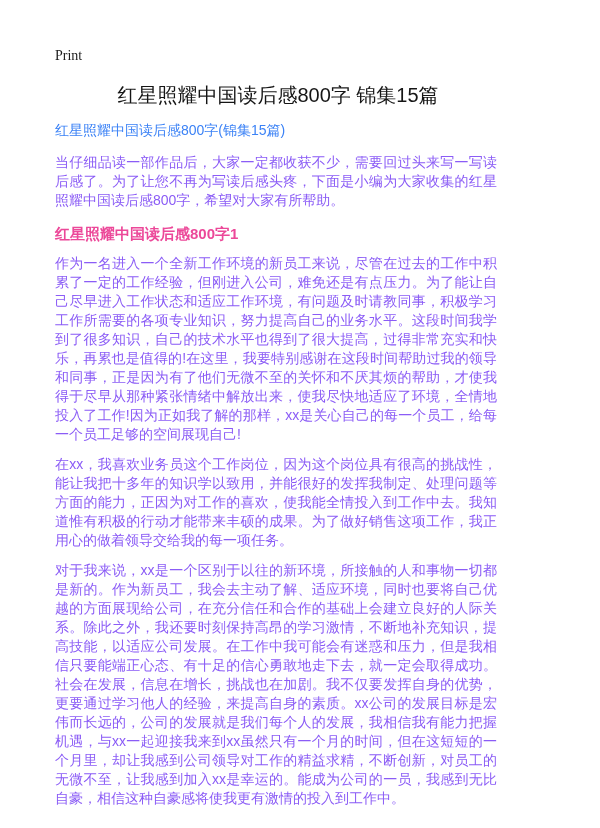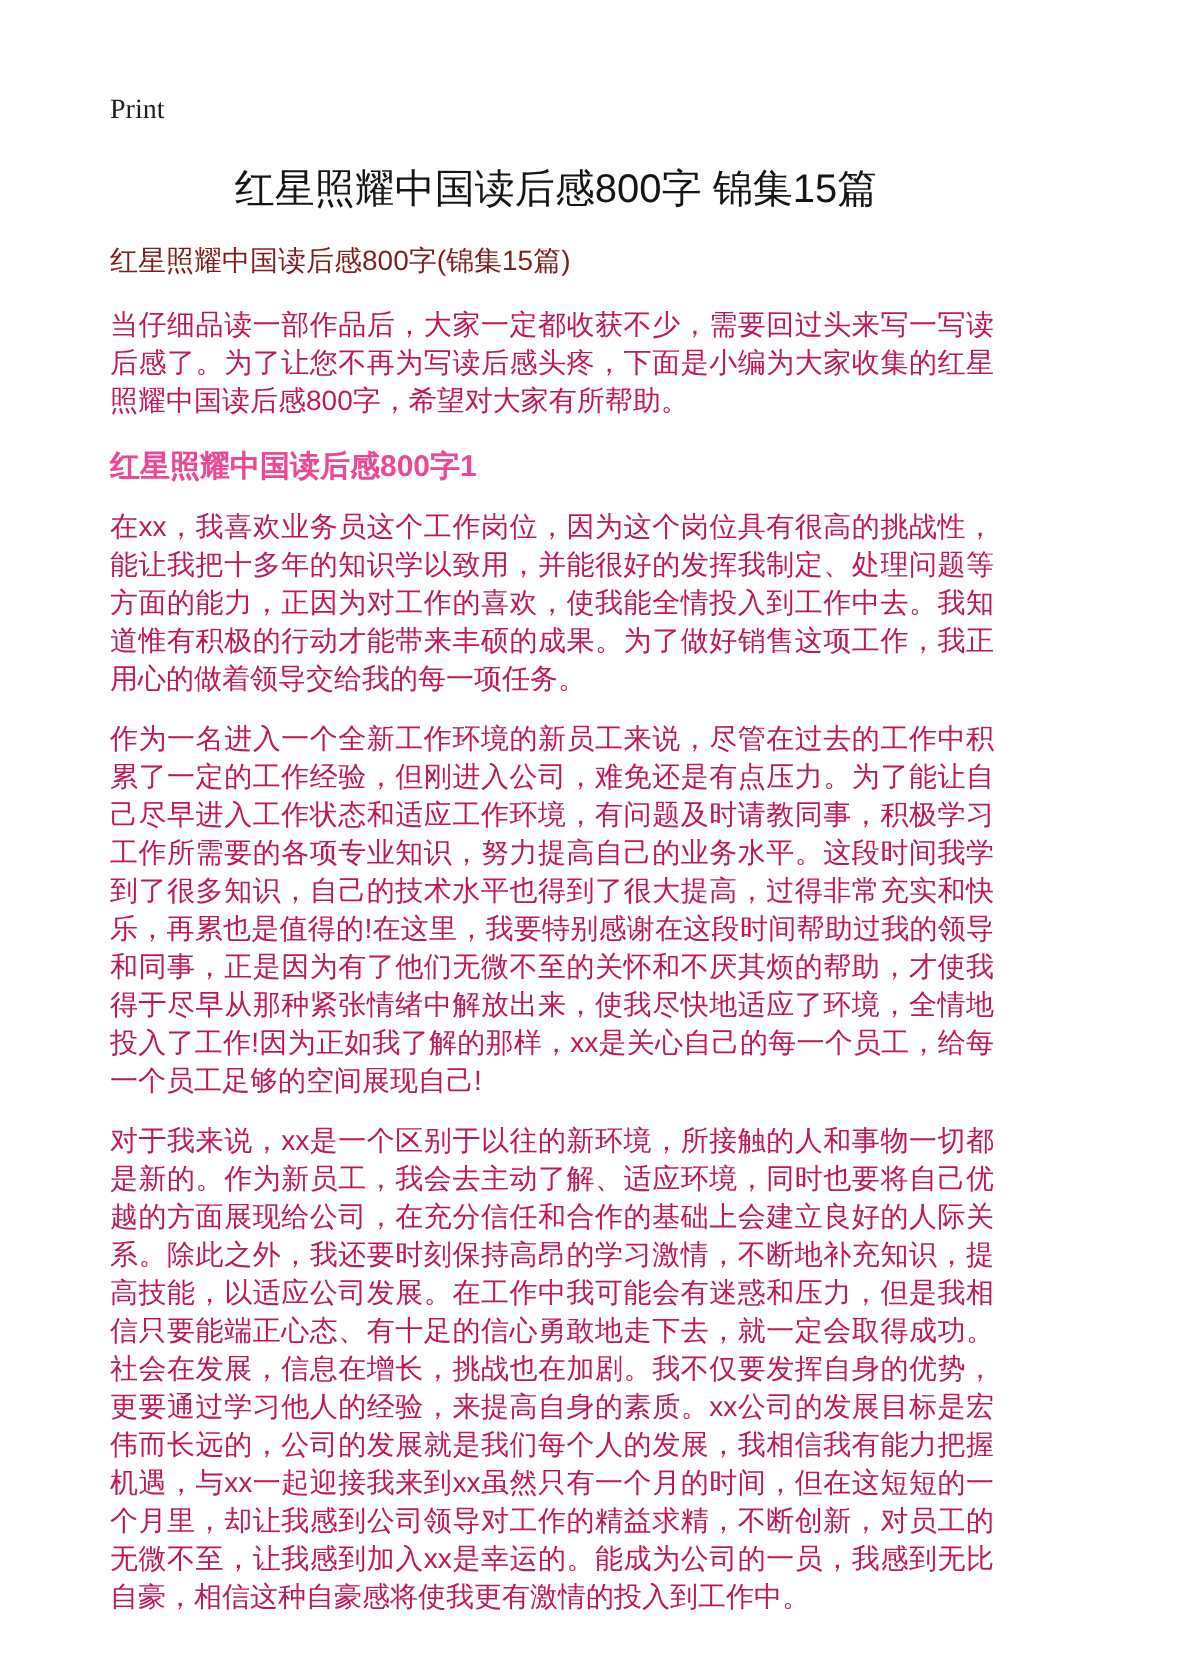--- a/index.html
+++ b/index.html
@@ -35,30 +35,30 @@
     font-size: 20px;
     font-weight: normal;
     line-height: 22px;
     color: #151515;
   }
   .doc-subtitle {
     margin: 16px 0 0 0;
     font-size: 14px;
     font-weight: normal;
     line-height: 17px;
-    color: #7f1d1d;
+    color: #3b82f6;
   }
   .body-text p {
     margin: 0 4px 11px 0;
     font-size: 14px;
     line-height: 19px;
     text-align: justify;
     line-break: anywhere;
     word-break: break-all;
-    color: #be185d;
+    color: #8b5cf6;
   }
   .body-text p:first-child {
     margin-top: 14px;
   }
   .section-heading {
     margin: 15px 0 11px 0;
     font-size: 15px;
     font-weight: bold;
     line-height: 18px;
     color: #ec4899;
@@ -74,21 +74,21 @@
   <h1 class="doc-title">红星照耀中国读后感800字 锦集15篇</h1>
 
   <div class="doc-subtitle">红星照耀中国读后感800字(锦集15篇)</div>
 
   <div class="body-text">
 
     <p>当仔细品读一部作品后，大家一定都收获不少，需要回过头来写一写读后感了。为了让您不再为写读后感头疼，下面是小编为大家收集的红星照耀中国读后感800字，希望对大家有所帮助。</p>
 
     <h2 class="section-heading">红星照耀中国读后感800字1</h2>
 
+    <p>作为一名进入一个全新工作环境的新员工来说，尽管在过去的工作中积累了一定的工作经验，但刚进入公司，难免还是有点压力。为了能让自己尽早进入工作状态和适应工作环境，有问题及时请教同事，积极学习工作所需要的各项专业知识，努力提高自己的业务水平。这段时间我学到了很多知识，自己的技术水平也得到了很大提高，过得非常充实和快乐，再累也是值得的!在这里，我要特别感谢在这段时间帮助过我的领导和同事，正是因为有了他们无微不至的关怀和不厌其烦的帮助，才使我得于尽早从那种紧张情绪中解放出来，使我尽快地适应了环境，全情地投入了工作!因为正如我了解的那样，xx是关心自己的每一个员工，给每一个员工足够的空间展现自己!</p>
+
     <p>在xx，我喜欢业务员这个工作岗位，因为这个岗位具有很高的挑战性，能让我把十多年的知识学以致用，并能很好的发挥我制定、处理问题等方面的能力，正因为对工作的喜欢，使我能全情投入到工作中去。我知道惟有积极的行动才能带来丰硕的成果。为了做好销售这项工作，我正用心的做着领导交给我的每一项任务。</p>
-
-    <p>作为一名进入一个全新工作环境的新员工来说，尽管在过去的工作中积累了一定的工作经验，但刚进入公司，难免还是有点压力。为了能让自己尽早进入工作状态和适应工作环境，有问题及时请教同事，积极学习工作所需要的各项专业知识，努力提高自己的业务水平。这段时间我学到了很多知识，自己的技术水平也得到了很大提高，过得非常充实和快乐，再累也是值得的!在这里，我要特别感谢在这段时间帮助过我的领导和同事，正是因为有了他们无微不至的关怀和不厌其烦的帮助，才使我得于尽早从那种紧张情绪中解放出来，使我尽快地适应了环境，全情地投入了工作!因为正如我了解的那样，xx是关心自己的每一个员工，给每一个员工足够的空间展现自己!</p>
 
     <p>对于我来说，xx是一个区别于以往的新环境，所接触的人和事物一切都是新的。作为新员工，我会去主动了解、适应环境，同时也要将自己优越的方面展现给公司，在充分信任和合作的基础上会建立良好的人际关系。除此之外，我还要时刻保持高昂的学习激情，不断地补充知识，提高技能，以适应公司发展。在工作中我可能会有迷惑和压力，但是我相信只要能端正心态、有十足的信心勇敢地走下去，就一定会取得成功。社会在发展，信息在增长，挑战也在加剧。我不仅要发挥自身的优势，更要通过学习他人的经验，来提高自身的素质。xx公司的发展目标是宏伟而长远的，公司的发展就是我们每个人的发展，我相信我有能力把握机遇，与xx一起迎接我来到xx虽然只有一个月的时间，但在这短短的一个月里，却让我感到公司领导对工作的精益求精，不断创新，对员工的无微不至，让我感到加入xx是幸运的。能成为公司的一员，我感到无比自豪，相信这种自豪感将使我更有激情的投入到工作中。</p>
 
   </div>
 
 </div>
 
 </body></html>

